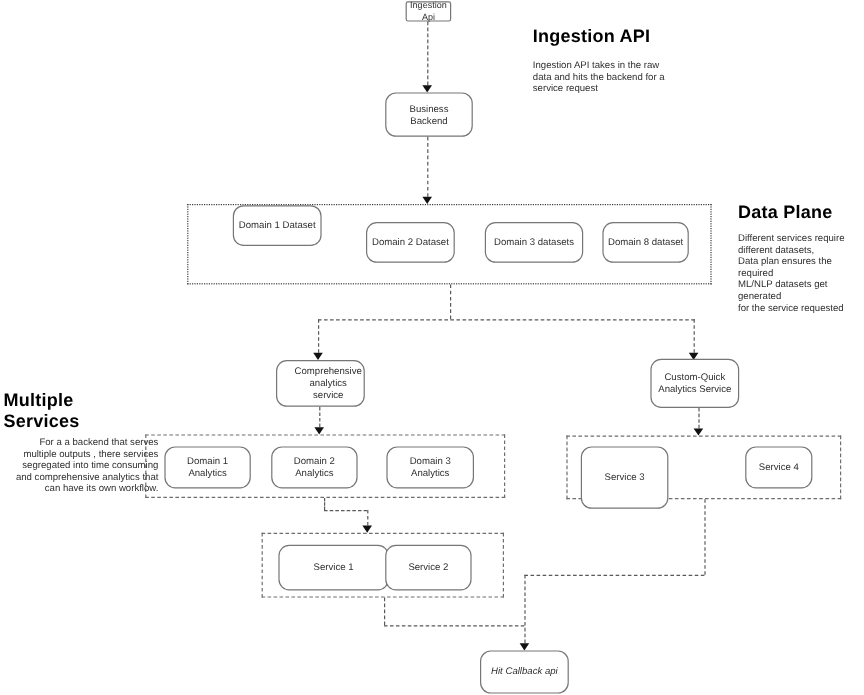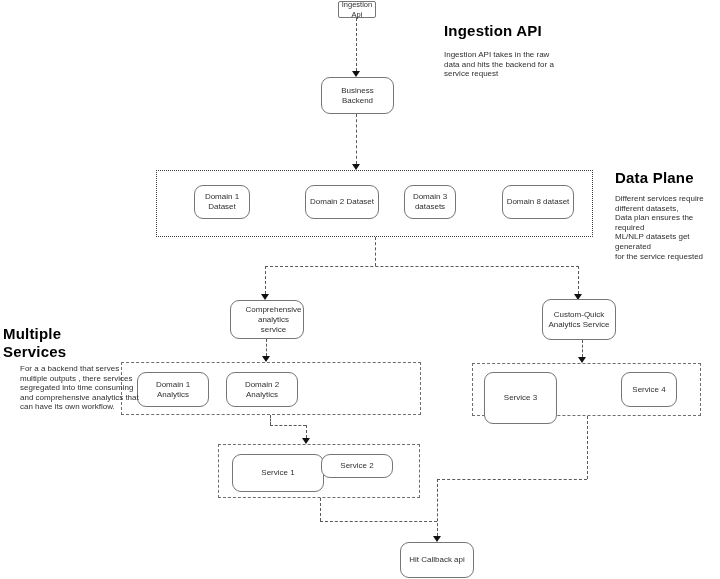--- a/index.html
+++ b/index.html
@@ -46,27 +46,27 @@
   <div class="arrow-down" style="left:352px;top:71px;"></div>
 
   <div class="node" style="left:321px;top:77px;width:73px;height:37px;">
     <span>Business Backend</span>
   </div>
 
   <div class="vline" style="left:356px;top:114px;height:50px;"></div>
   <div class="arrow-down" style="left:352px;top:164px;"></div>
 
   <div class="container container-dotted" style="left:156px;top:170px;width:437px;height:67px;">
-    <div class="node" style="left:37px;top:14px;width:56px;height:34px;">
+    <div class="node" style="left:37px;top:0;width:74px;height:34px;">
       <span>Domain 1 Dataset</span>
     </div>
     <div class="node" style="left:148px;top:14px;width:74px;height:34px;">
       <span>Domain 2 Dataset</span>
     </div>
-    <div class="node" style="left:247px;top:14px;width:52px;height:34px;">
+    <div class="node" style="left:247px;top:14px;width:82px;height:34px;">
       <span>Domain 3 datasets</span>
     </div>
     <div class="node" style="left:345px;top:14px;width:72px;height:34px;">
       <span>Domain 8 dataset</span>
     </div>
   </div>
 
   <div class="vline" style="left:375px;top:237px;height:29px;"></div>
   <div class="hline" style="left:265px;top:266px;width:314px;"></div>
   <div class="vline" style="left:265px;top:266px;height:28px;"></div>
@@ -87,68 +87,71 @@
   <div class="vline" style="left:582px;top:340px;height:17px;"></div>
   <div class="arrow-down" style="left:578px;top:357px;"></div>
 
   <div class="container" style="left:121px;top:362px;width:300px;height:53px;">
     <div class="node" style="left:15px;top:9px;width:72px;height:35px;">
       <span>Domain 1 Analytics</span>
     </div>
     <div class="node" style="left:104px;top:9px;width:72px;height:35px;">
       <span>Domain 2 Analytics</span>
     </div>
+    <div class="node" style="left:200px;top:9px;width:73px;height:35px;">
+      <span>Domain 3 Analytics</span>
+    </div>
   </div>
 
   <div class="container" style="left:472px;top:363px;width:229px;height:53px;">
     <div class="node" style="left:11px;top:8px;width:73px;height:52px;">
       <span>Service 3</span>
     </div>
     <div class="node" style="left:148px;top:8px;width:56px;height:35px;">
       <span>Service 4</span>
     </div>
   </div>
 
   <div class="vline" style="left:270px;top:415px;height:10px;"></div>
   <div class="hline" style="left:270px;top:425px;width:36px;"></div>
   <div class="vline" style="left:306px;top:425px;height:13px;"></div>
   <div class="arrow-down" style="left:302px;top:438px;"></div>
 
   <div class="container" style="left:218px;top:444px;width:202px;height:54px;">
     <div class="node" style="left:13px;top:9px;width:92px;height:38px;">
       <span>Service 1</span>
     </div>
-    <div class="node" style="left:102px;top:9px;width:72px;height:24px;">
+    <div class="node" style="left:102px;top:9px;width:72px;height:38px;">
       <span>Service 2</span>
     </div>
   </div>
 
   <div class="vline" style="left:320px;top:498px;height:23px;"></div>
   <div class="hline" style="left:320px;top:521px;width:117px;"></div>
   <div class="vline" style="left:587px;top:416px;height:63px;"></div>
   <div class="hline" style="left:437px;top:479px;width:150px;"></div>
   <div class="vline" style="left:437px;top:479px;height:57px;"></div>
   <div class="arrow-down" style="left:433px;top:536px;"></div>
 
-  <div class="node" style="left:400px;top:542px;width:74px;height:36px;">
+  <div class="node" style="left:400px;top:542px;width:74px;height:36px;font-style:italic;">
     <span>Hit Callback api</span>
   </div>
 
   <div class="ann-title" style="left:444px;top:22px;">Ingestion API</div>
   <div class="ann-body" style="left:444px;top:50px;width:130px;">Ingestion API takes in the raw
 data and hits the backend for a
 service request</div>
 
   <div class="ann-title" style="left:615px;top:169px;">Data Plane</div>
   <div class="ann-body" style="left:615px;top:194px;width:105px;">Different services require
 different datasets,
 Data plan ensures the required
 ML/NLP datasets get generated
 for the service requested</div>
 
   <div class="ann-title" style="left:3px;top:325px;width:85px;">Multiple Services</div>
-  <div class="ann-body" style="left:20px;top:364px;width:130px;">For a a backend that serves
+  <div class="ann-body" style="left:2px;top:364px;width:130px;text-align:right;">For a a backend that serves
 multiple outputs , there services
 segregated into time consuming
 and comprehensive analytics that
 can have its own workflow.</div>
 
 </div>
 
 </body></html>

